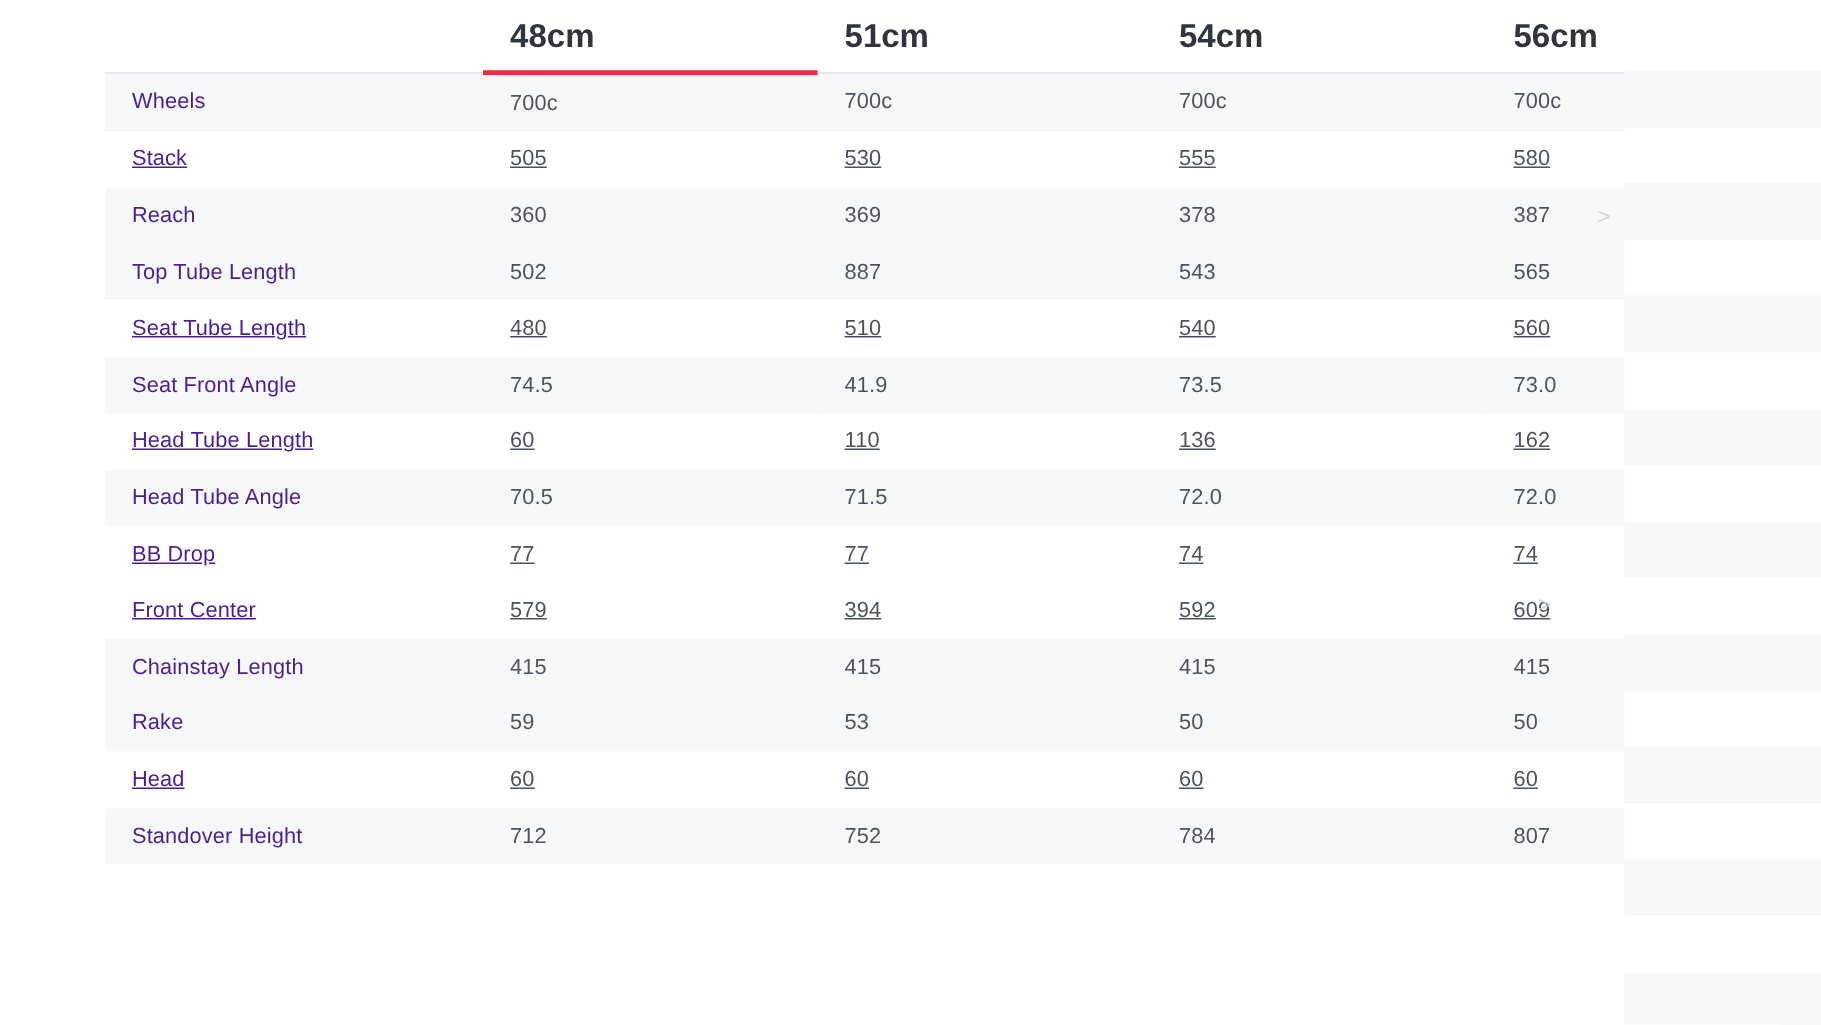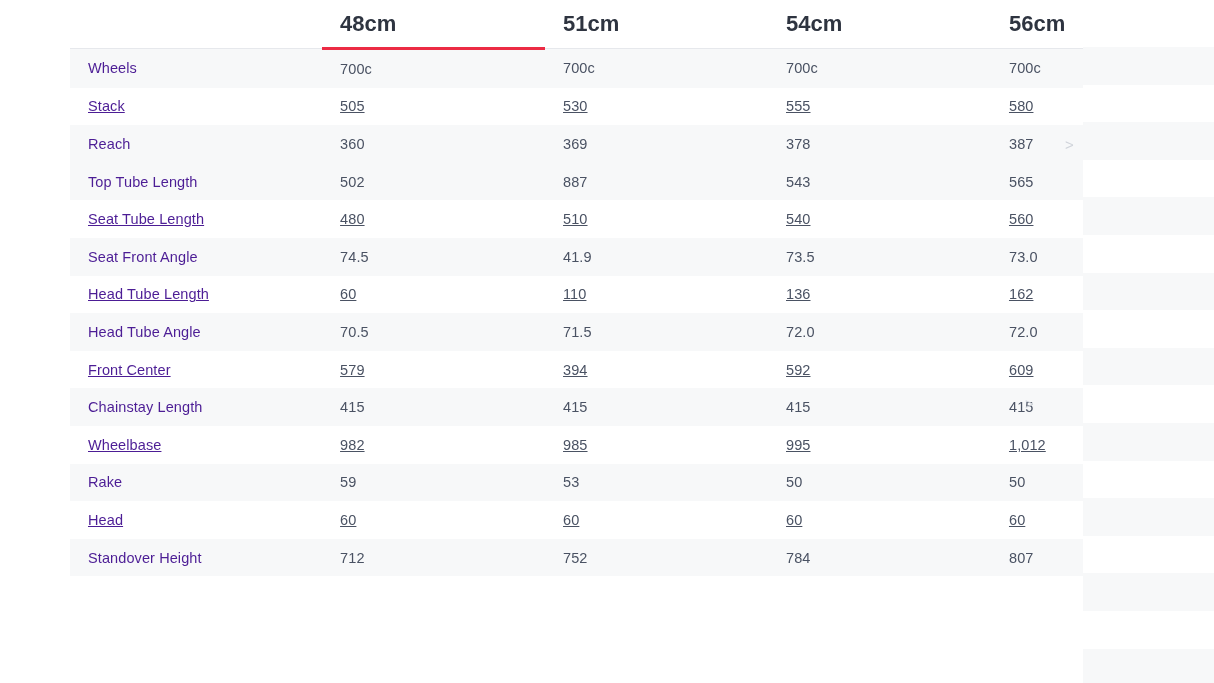--- a/index.html
+++ b/index.html
@@ -191,40 +191,40 @@
         <td>162</td>
       </tr>
       <tr class="odd">
         <td class="row-label">Head Tube Angle</td>
         <td>70.5</td>
         <td>71.5</td>
         <td>72.0</td>
         <td>72.0</td>
       </tr>
       <tr class="even">
+        <td class="row-label">BB Drop</td>
+        <td>77</td>
+        <td>77</td>
+        <td>74</td>
+        <td>74</td>
+      </tr>
+      <tr class="even">
         <td class="row-label">Front Center</td>
         <td>579</td>
         <td>394</td>
         <td>592</td>
         <td>609</td>
       </tr>
       <tr class="odd">
         <td class="row-label">Chainstay Length</td>
         <td>415</td>
         <td>415</td>
         <td>415</td>
         <td>415</td>
       </tr>
-      <tr class="even">
-        <td class="row-label">Wheelbase</td>
-        <td>982</td>
-        <td>985</td>
-        <td>995</td>
-        <td>1,012</td>
-      </tr>
       <tr class="odd">
         <td class="row-label">Rake</td>
         <td>59</td>
         <td>53</td>
         <td>50</td>
         <td>50</td>
       </tr>
       <tr class="even">
         <td class="row-label">Head</td>
         <td>60</td>

